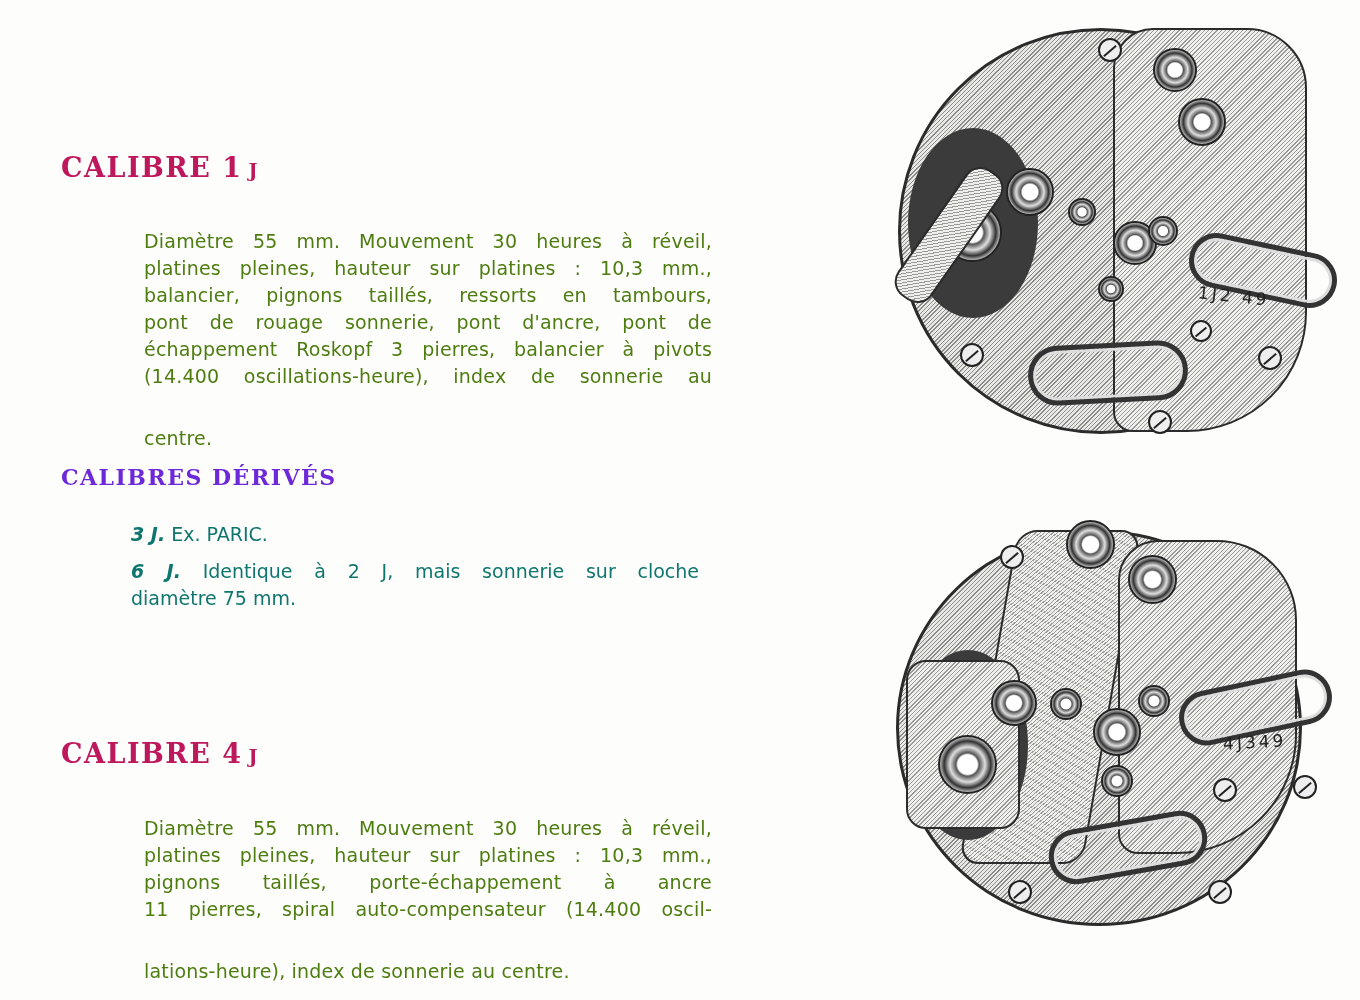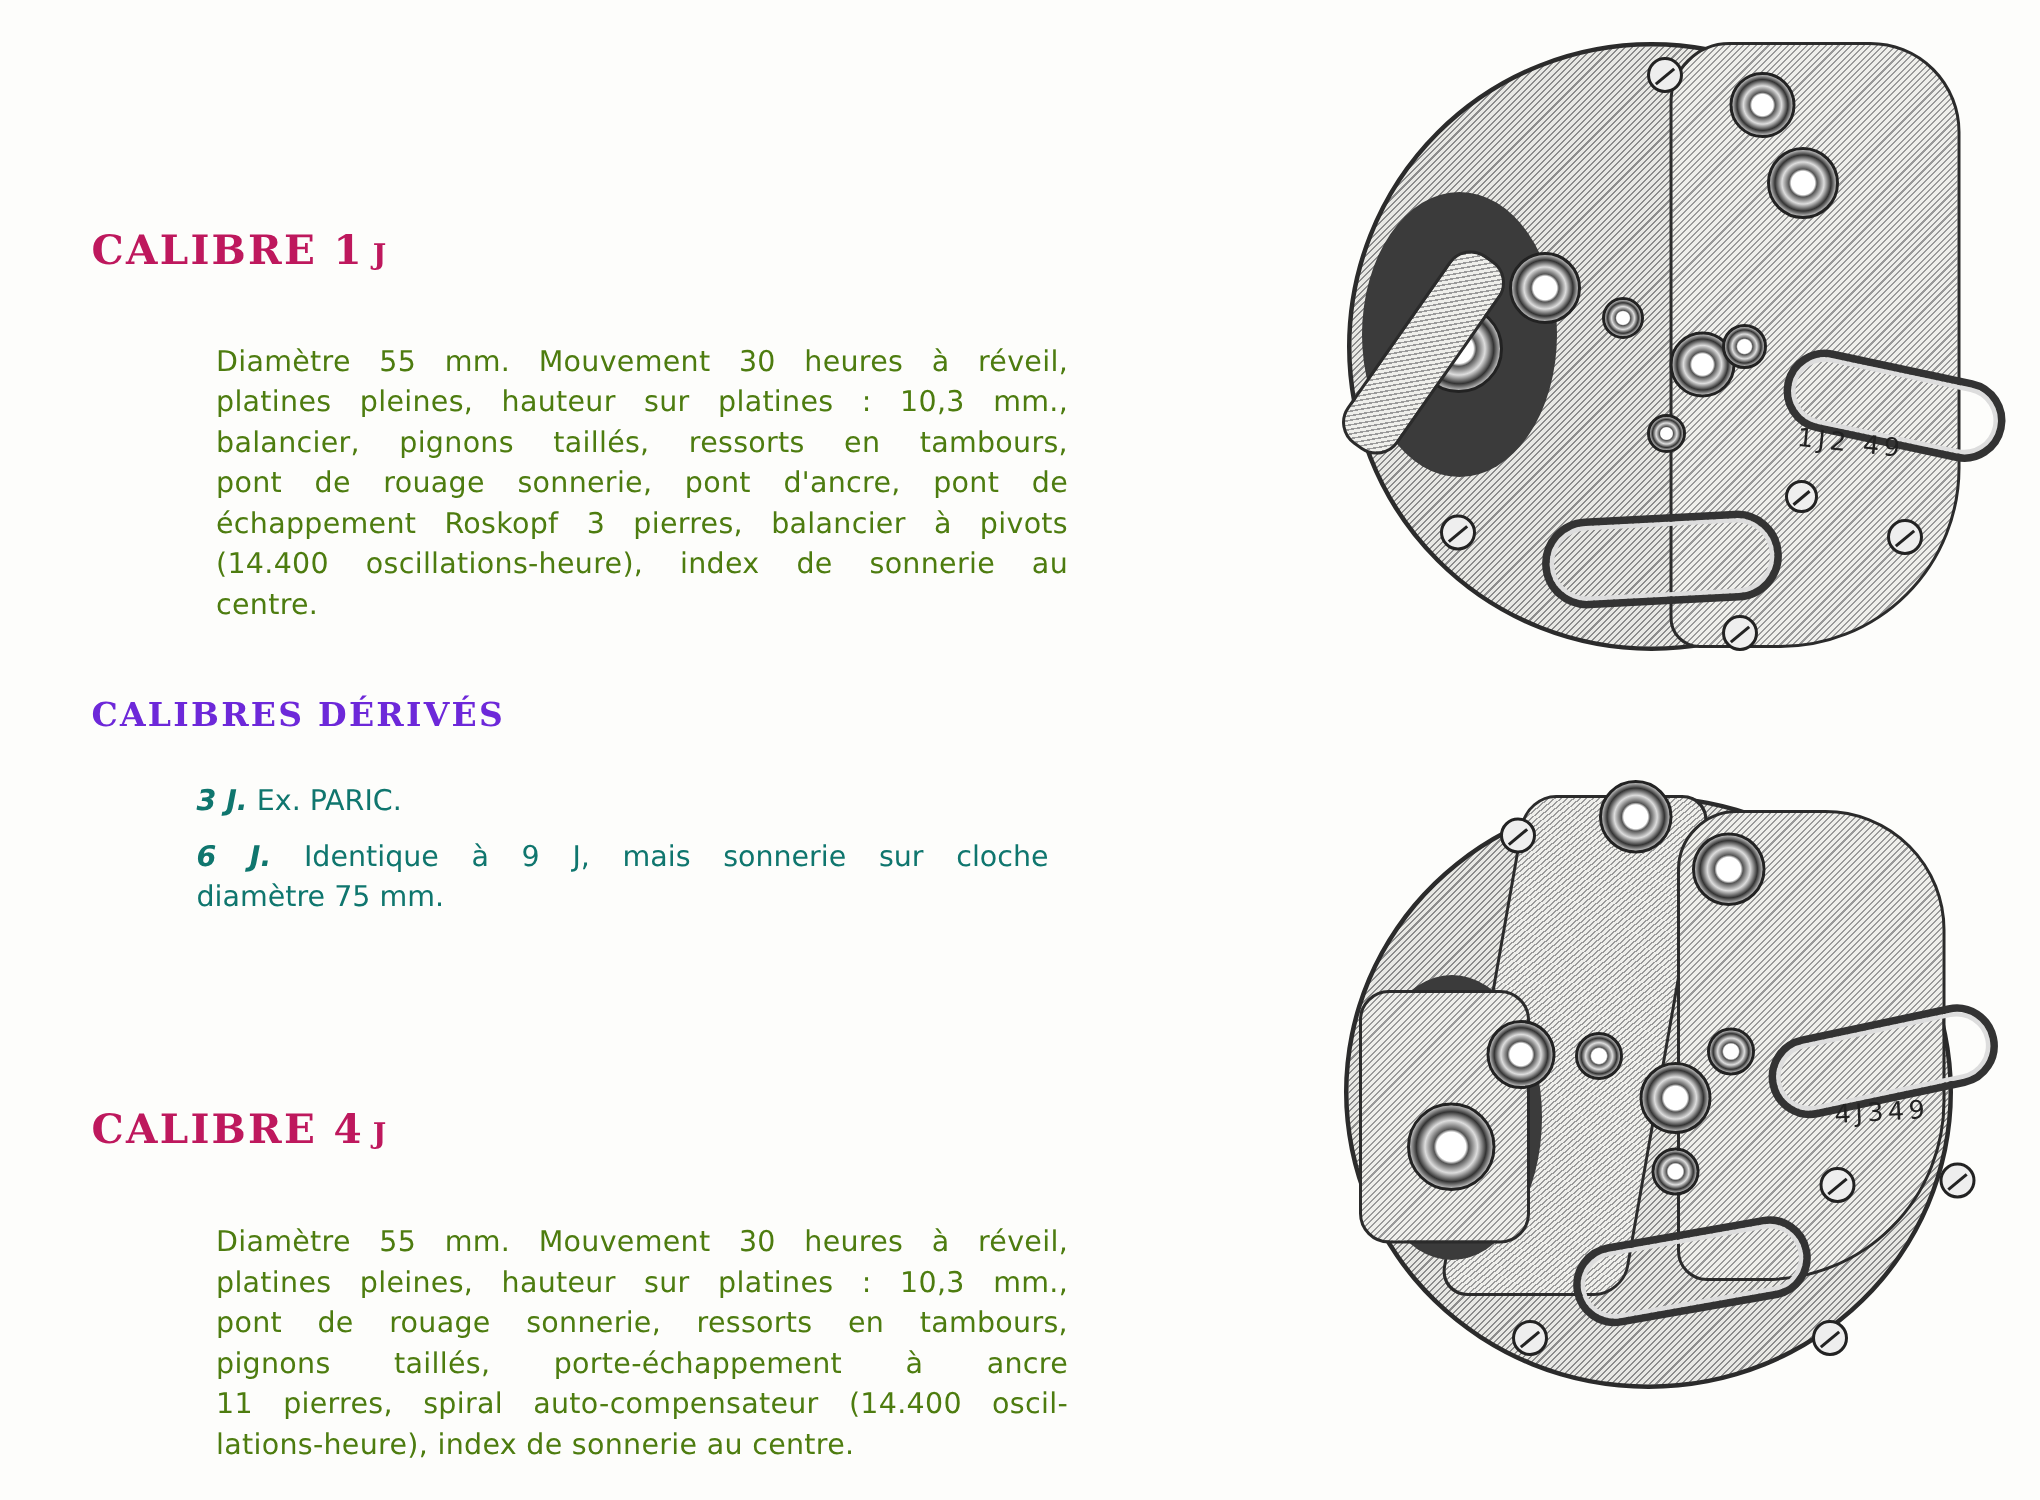--- a/index.html
+++ b/index.html
@@ -18,21 +18,21 @@
     position:absolute; left:61px;
     font-family:"DejaVu Serif", serif; font-weight:bold;
     font-size:22px; letter-spacing:1.5px; color:#6d28d9;
   }
   .para {
     position:absolute; left:144px; width:568px;
     font-size:19px; line-height:27px; text-align:justify;
     letter-spacing:0.2px; color:#4d7c0f;
   }
   .para .line { display:block; text-align:justify; text-align-last:justify; white-space:nowrap; }
-  .para .line.last { text-align-last:left; }
+  .para .line.last { text-align-last:left;margin-top:35px; }
   .deriv { position:absolute; left:131px; width:568px; font-size:19px; line-height:27px; color:#0f766e; }
   .deriv b { font-style:italic; }
   .movement {
     position:absolute; border-radius:50%;
     background:
       repeating-linear-gradient(135deg, #8c8c8c 0 1px, #e8e8e4 1px 3px);
     border:3px solid #2b2b2b;
   }
   .bridge { position:absolute; background:repeating-linear-gradient(135deg,#9a9a9a 0 1px,#efefeb 1px 3px); border:2px solid #2b2b2b; border-radius:18px; }
   .jewel { position:absolute; border-radius:50%; background:radial-gradient(circle,#fff 0 25%,#555 30%,#ddd 45%,#333 60%,#eee 75%); border:2px solid #222; }
@@ -57,31 +57,30 @@
   <span class="line">(14.400 oscillations-heure), index de sonnerie au</span>
   <span class="line last">centre.</span>
 </div>
 
 <div class="subheading" style="top:464px;">CALIBRES DÉRIVÉS</div>
 <div class="deriv" style="top:521px;">
   <b>3 J.</b>
   <span>Ex. PARIC.</span>
 </div>
 <div class="deriv" style="top:558px;">
-  <span style="display:block; text-align:justify; text-align-last:justify; white-space:nowrap;"><b>6 J.</b> <span>Identique à 9 J, mais sonnerie sur cloche</span></span>
+  <span style="display:block; text-align:justify; text-align-last:justify; white-space:nowrap;"><b>6 J.</b> <span>Identique à 2 J, mais sonnerie sur cloche</span></span>
   <span style="display:block;">diamètre 75 mm.</span>
 </div>
 
 <div class="heading" style="top:738px;">
   <span>CALIBRE 4</span><span class="suffix">J</span>
 </div>
 <div class="para" style="top:815px;">
   <span class="line">Diamètre 55 mm. Mouvement 30 heures à réveil,</span>
   <span class="line">platines pleines, hauteur sur platines : 10,3 mm.,</span>
-  <span class="line">pont de rouage sonnerie, ressorts en tambours,</span>
   <span class="line">pignons taillés, porte-échappement à ancre</span>
   <span class="line">11 pierres, spiral auto-compensateur (14.400 oscil-</span>
   <span class="line last">lations-heure), index de sonnerie au centre.</span>
 </div>
 
 <div style="position:absolute; left:898px; top:18px; width:425px; height:425px;">
   <div class="movement" style="left:0; top:10px; width:400px; height:400px;"></div>
   <div class="bridge" style="left:215px; top:10px; width:190px; height:400px; border-radius:40px 60px 120px 20px;"></div>
   <div class="dark" style="left:10px; top:110px; width:130px; height:190px;"></div>
   <div class="jewel" style="left:45px; top:185px; width:55px; height:55px;"></div>

